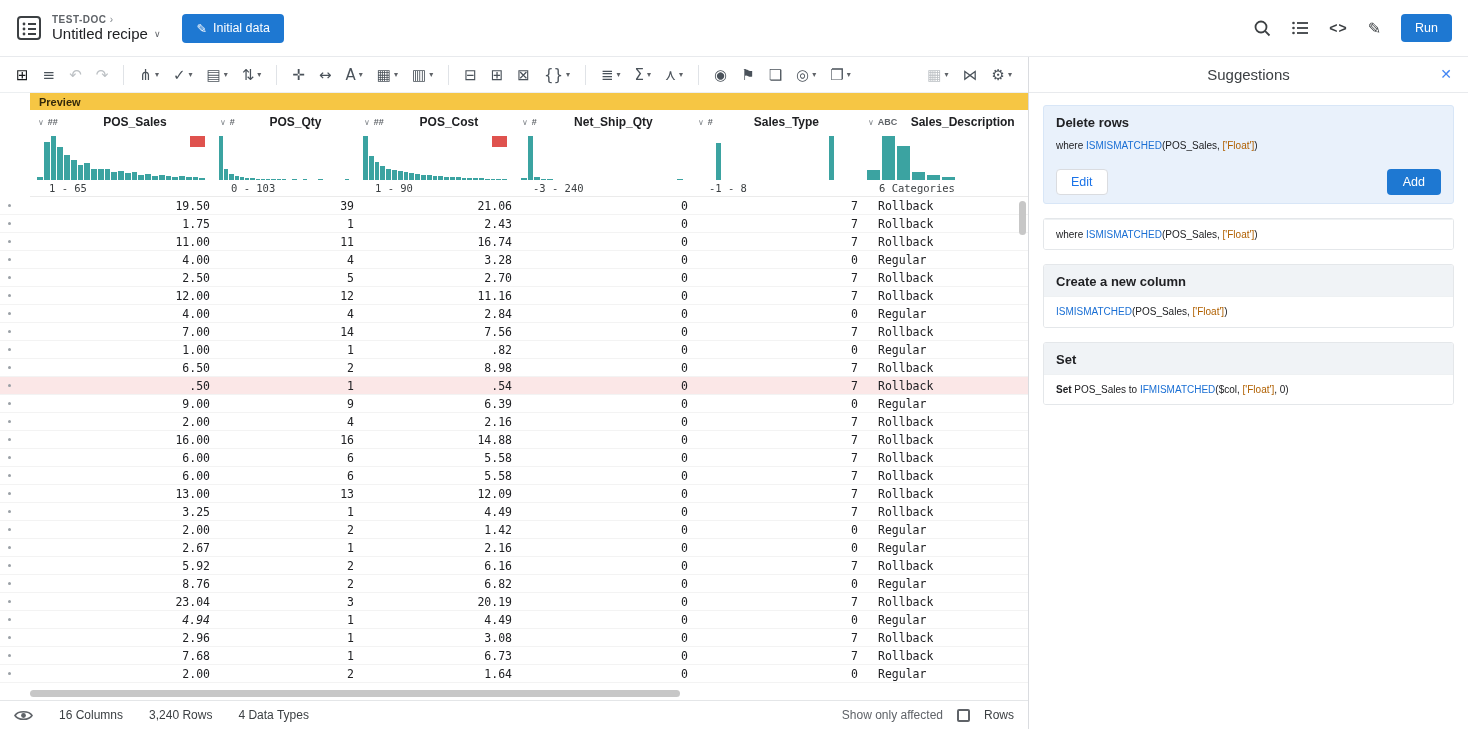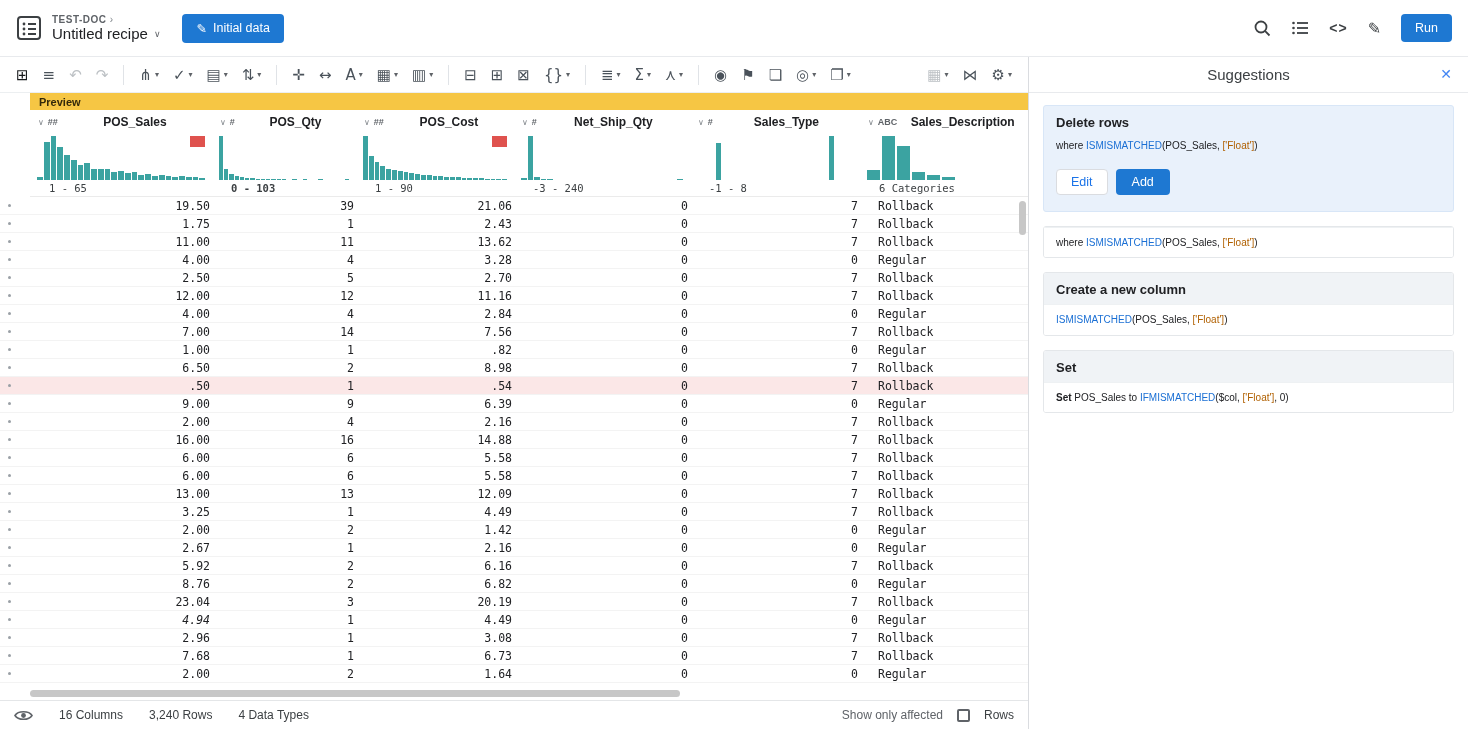--- a/index.html
+++ b/index.html
@@ -77,21 +77,21 @@
   .card{border:1px solid #e4e7ea;border-radius:3px;margin-bottom:14px;overflow:hidden;background:#fff;cursor:pointer;}
   .card.selected{background:#e9f1fb;border-color:#d8e6f7;}
   .card-title{padding:9px 12px 7px;font-size:13px;font-weight:700;color:#202124;background:#f0f3f6;}
   .card.selected .card-title{background:transparent;}
   .card-line{padding:8px 12px;font-size:10px;border-top:1px solid #eef1f3;background:#fff;line-height:1.35;}
   .card.selected .card-line{background:transparent;border-top:none;padding-top:2px;}
   .tok-plain{color:#202124;}
   .tok-fn{color:var(--fn);}
   .tok-str{color:var(--str);}
   .tok-bold{color:#202124;font-weight:700;}
-  .card-actions{display:flex;justify-content:flex-start;gap:8px;padding:8px 12px 16px;}
+  .card-actions{display:flex;justify-content:space-between;gap:8px;padding:8px 12px 8px;}
   .btn-outline{background:#fff;border:1px solid #dadce0;color:#1a73e8;border-radius:4px;font-size:12.5px;
     padding:5px 14px;cursor:pointer;font-family:"Liberation Sans",sans-serif;}
   .btn-blue{background:var(--accent);border:none;color:#fff;border-radius:4px;font-size:12.5px;
     padding:5px 16px;cursor:pointer;font-family:"Liberation Sans",sans-serif;}
 </style>
 </head>
 <body>
 
 <div class="topbar">
   <svg class="logo" viewBox="0 0 26 26">
@@ -310,21 +310,21 @@
               <div class="bar" style="height: 4px;"></div>
               <div class="bar" style="height: 3px;"></div>
               <div class="bar" style="height: 4px;"></div>
               <div class="bar" style="height: 3px;"></div>
               <div class="bar" style="height: 3px;"></div>
               <div class="bar" style="height: 2px;"></div>
             </div>
             <div class="mismatch"></div>
             <div class="hrange">1 - 65</div>
           </div>
-          <div class="histcell" style="width: 144px; font-weight: bold;">
+          <div class="histcell" style="width: 144px;">
             <div class="hist">
               <div class="bar" style="height: 44px;"></div>
               <div class="bar" style="height: 11px;"></div>
               <div class="bar" style="height: 6px;"></div>
               <div class="bar" style="height: 4px;"></div>
               <div class="bar" style="height: 3px;"></div>
               <div class="bar" style="height: 2px;"></div>
               <div class="bar" style="height: 2px;"></div>
               <div class="bar" style="height: 1px;"></div>
               <div class="bar" style="height: 1px;"></div>
@@ -472,21 +472,21 @@
             <div class="cell num" style="width: 176px;">0</div>
             <div class="cell num" style="width: 170px;">7</div>
             <div class="cell txt" style="width: 168px;">Rollback</div>
           </div>
           <div class="trow">
             <div class="gutter">
               <span class="dot"></span>
             </div>
             <div class="cell num" style="width: 182px;">11.00</div>
             <div class="cell num" style="width: 144px;">11</div>
-            <div class="cell num" style="width: 158px;">13.62</div>
+            <div class="cell num" style="width: 158px;">16.74</div>
             <div class="cell num" style="width: 176px;">0</div>
             <div class="cell num" style="width: 170px;">7</div>
             <div class="cell txt" style="width: 168px;">Rollback</div>
           </div>
           <div class="trow">
             <div class="gutter">
               <span class="dot"></span>
             </div>
             <div class="cell num" style="width: 182px;">4.00</div>
             <div class="cell num" style="width: 144px;">4</div>

